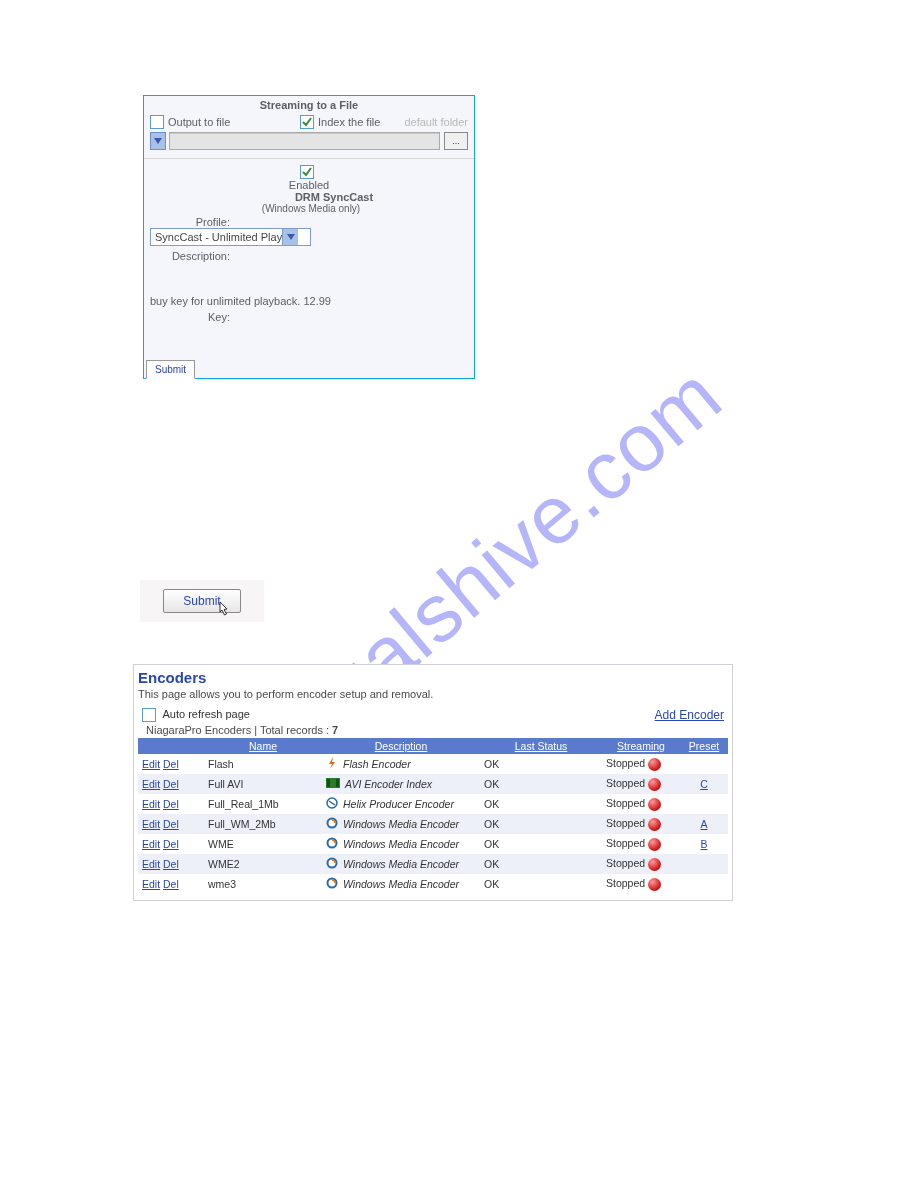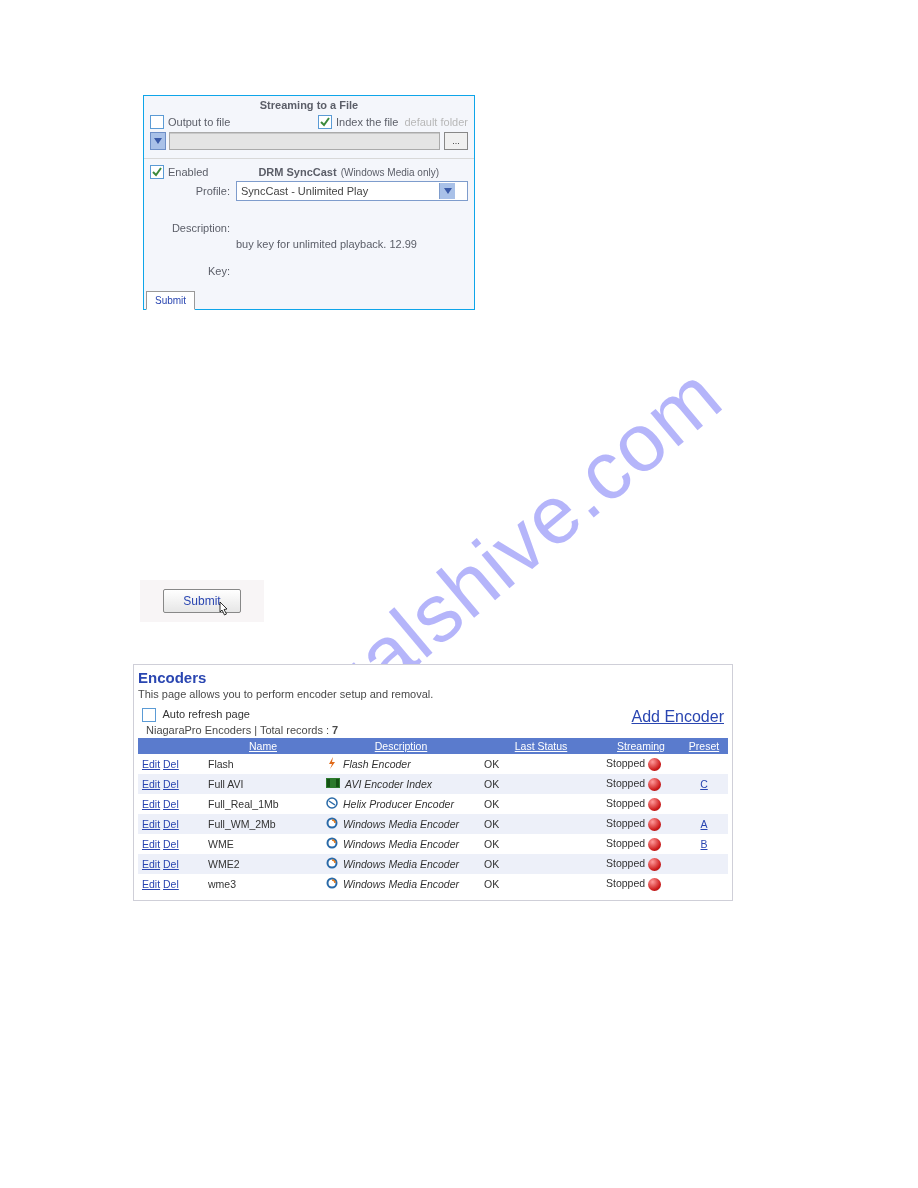--- a/index.html
+++ b/index.html
@@ -113,35 +113,37 @@
 }
 .panel1 hr {
   border: none;
   border-top: 1px solid #d8d8d8;
   margin: 2px 0;
 }
 .panel1 .drm-row {
   display: flex;
   align-items: center;
   padding: 4px 6px 0 6px;
+  flex-direction: column;
 }
 .panel1 .drm-title {
   font-weight: bold;
   color: #5b5e68;
   margin-left: 50px;
 }
 .panel1 .drm-sub {
   color: #5b5e68;
   font-size: 10px;
   margin-left: 4px;
 }
 .form-row {
   display: flex;
   padding: 2px 6px;
-  align-items: center;
+  align-items: flex-start;
+  flex-direction: column;
 }
 .form-row .flabel {
   width: 80px;
   text-align: right;
   padding-right: 6px;
   color: #5b5e68;
 }
 .form-row .fselect {
   flex: 1;
   height: 18px;
@@ -251,21 +253,21 @@
   height: 12px;
   border: 1px solid #5b9bd5;
   display: inline-block;
   vertical-align: middle;
   margin-right: 4px;
   background: #fff;
 }
 .panel2 .addLink {
   color: #2a46b1;
   text-decoration: underline;
-  font-size: 16px;
+  font-size: 12px;
   margin-left: 36px;
 }
 .panel2 .totals {
   padding: 2px 4px;
   color: #4a4a4a;
 }
 table.enc {
   width: 100%;
   border-collapse: collapse;
   font-size: 10.5px;
@@ -317,21 +319,21 @@
       <div class="row">
         <span class="chk"></span>
         <span class="lbl">Output to file</span>
         <span style="flex:1"></span>
         <span class="chk checked">
           <svg viewBox="0 0 10 10">
               <polyline points="1,5 4,8 9,1"></polyline>
             </svg>
         </span>
         <span class="lbl">Index the file</span>
-        <span class="lbl link-muted" style="margin-left:6px">default folder</span>
+        <span class="lbl link-muted" style="margin-left:24px">default folder</span>
       </div>
 
       <div class="fileRow">
         <span class="dropbtn">
           <svg viewBox="0 0 8 6">
               <polygon points="0,0 8,0 4,6"></polygon>
             </svg>
         </span>
         <span class="pathInput"></span>
         <span class="browseBtn">...</span>

